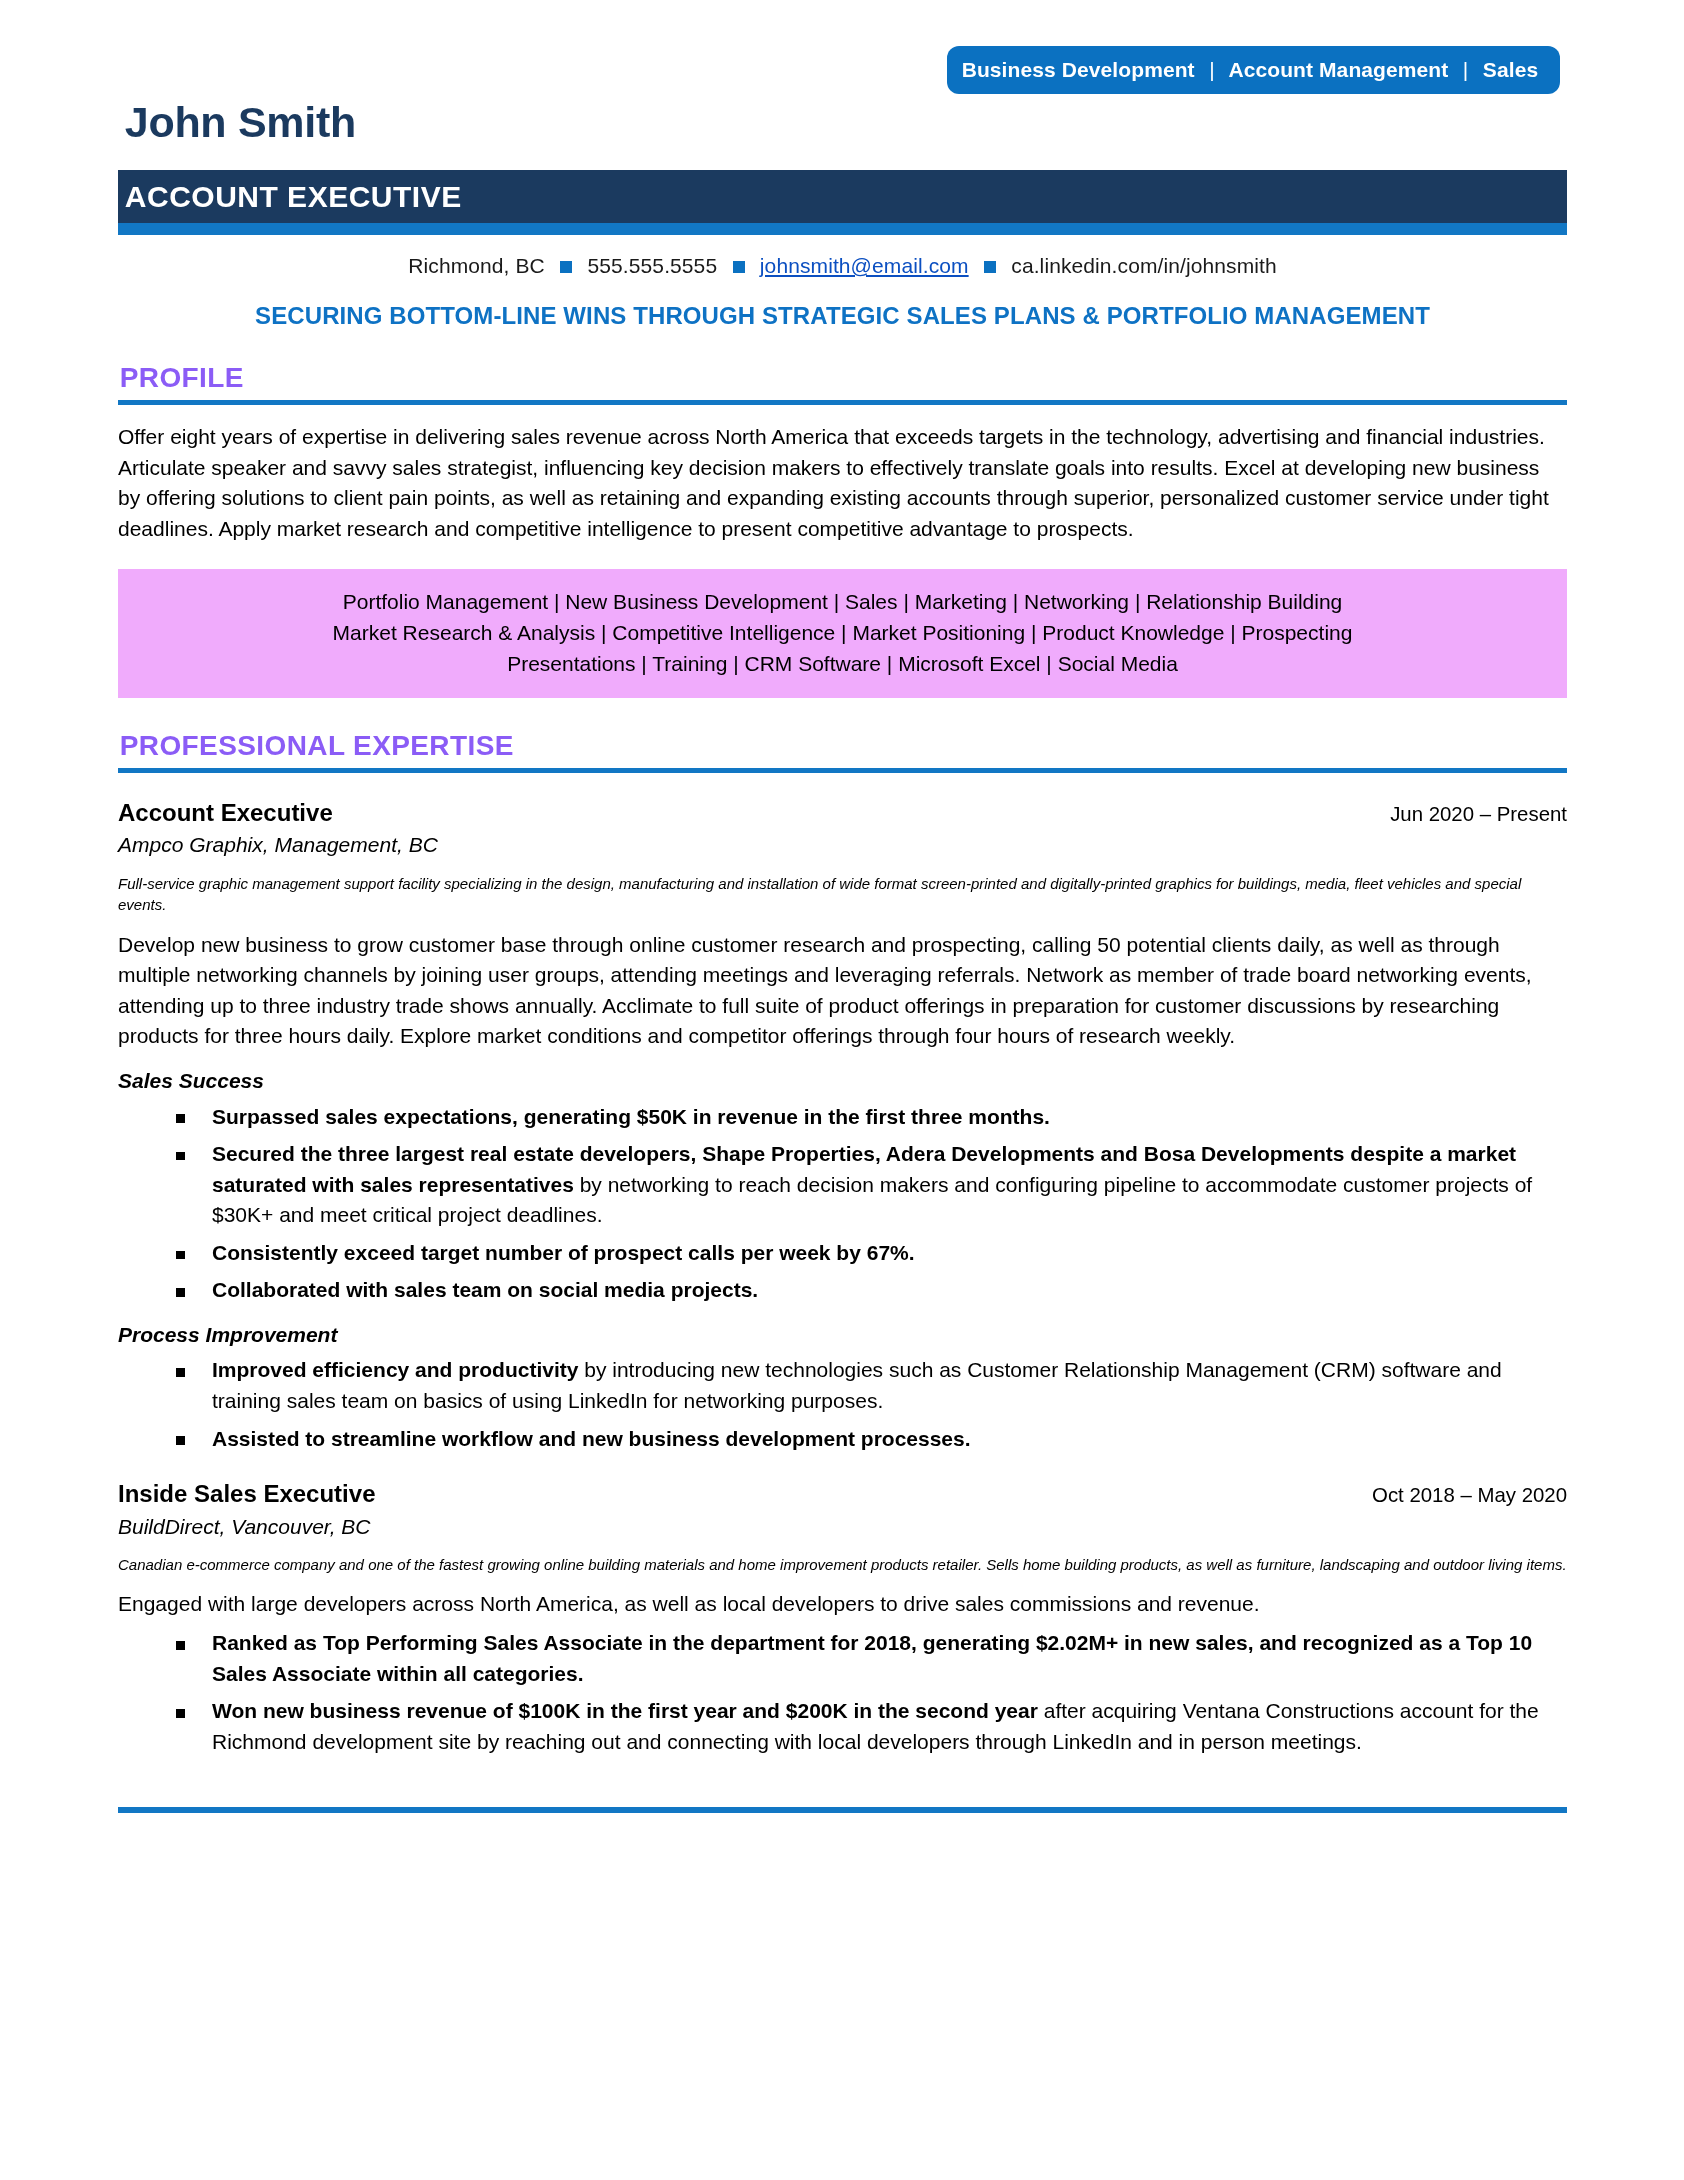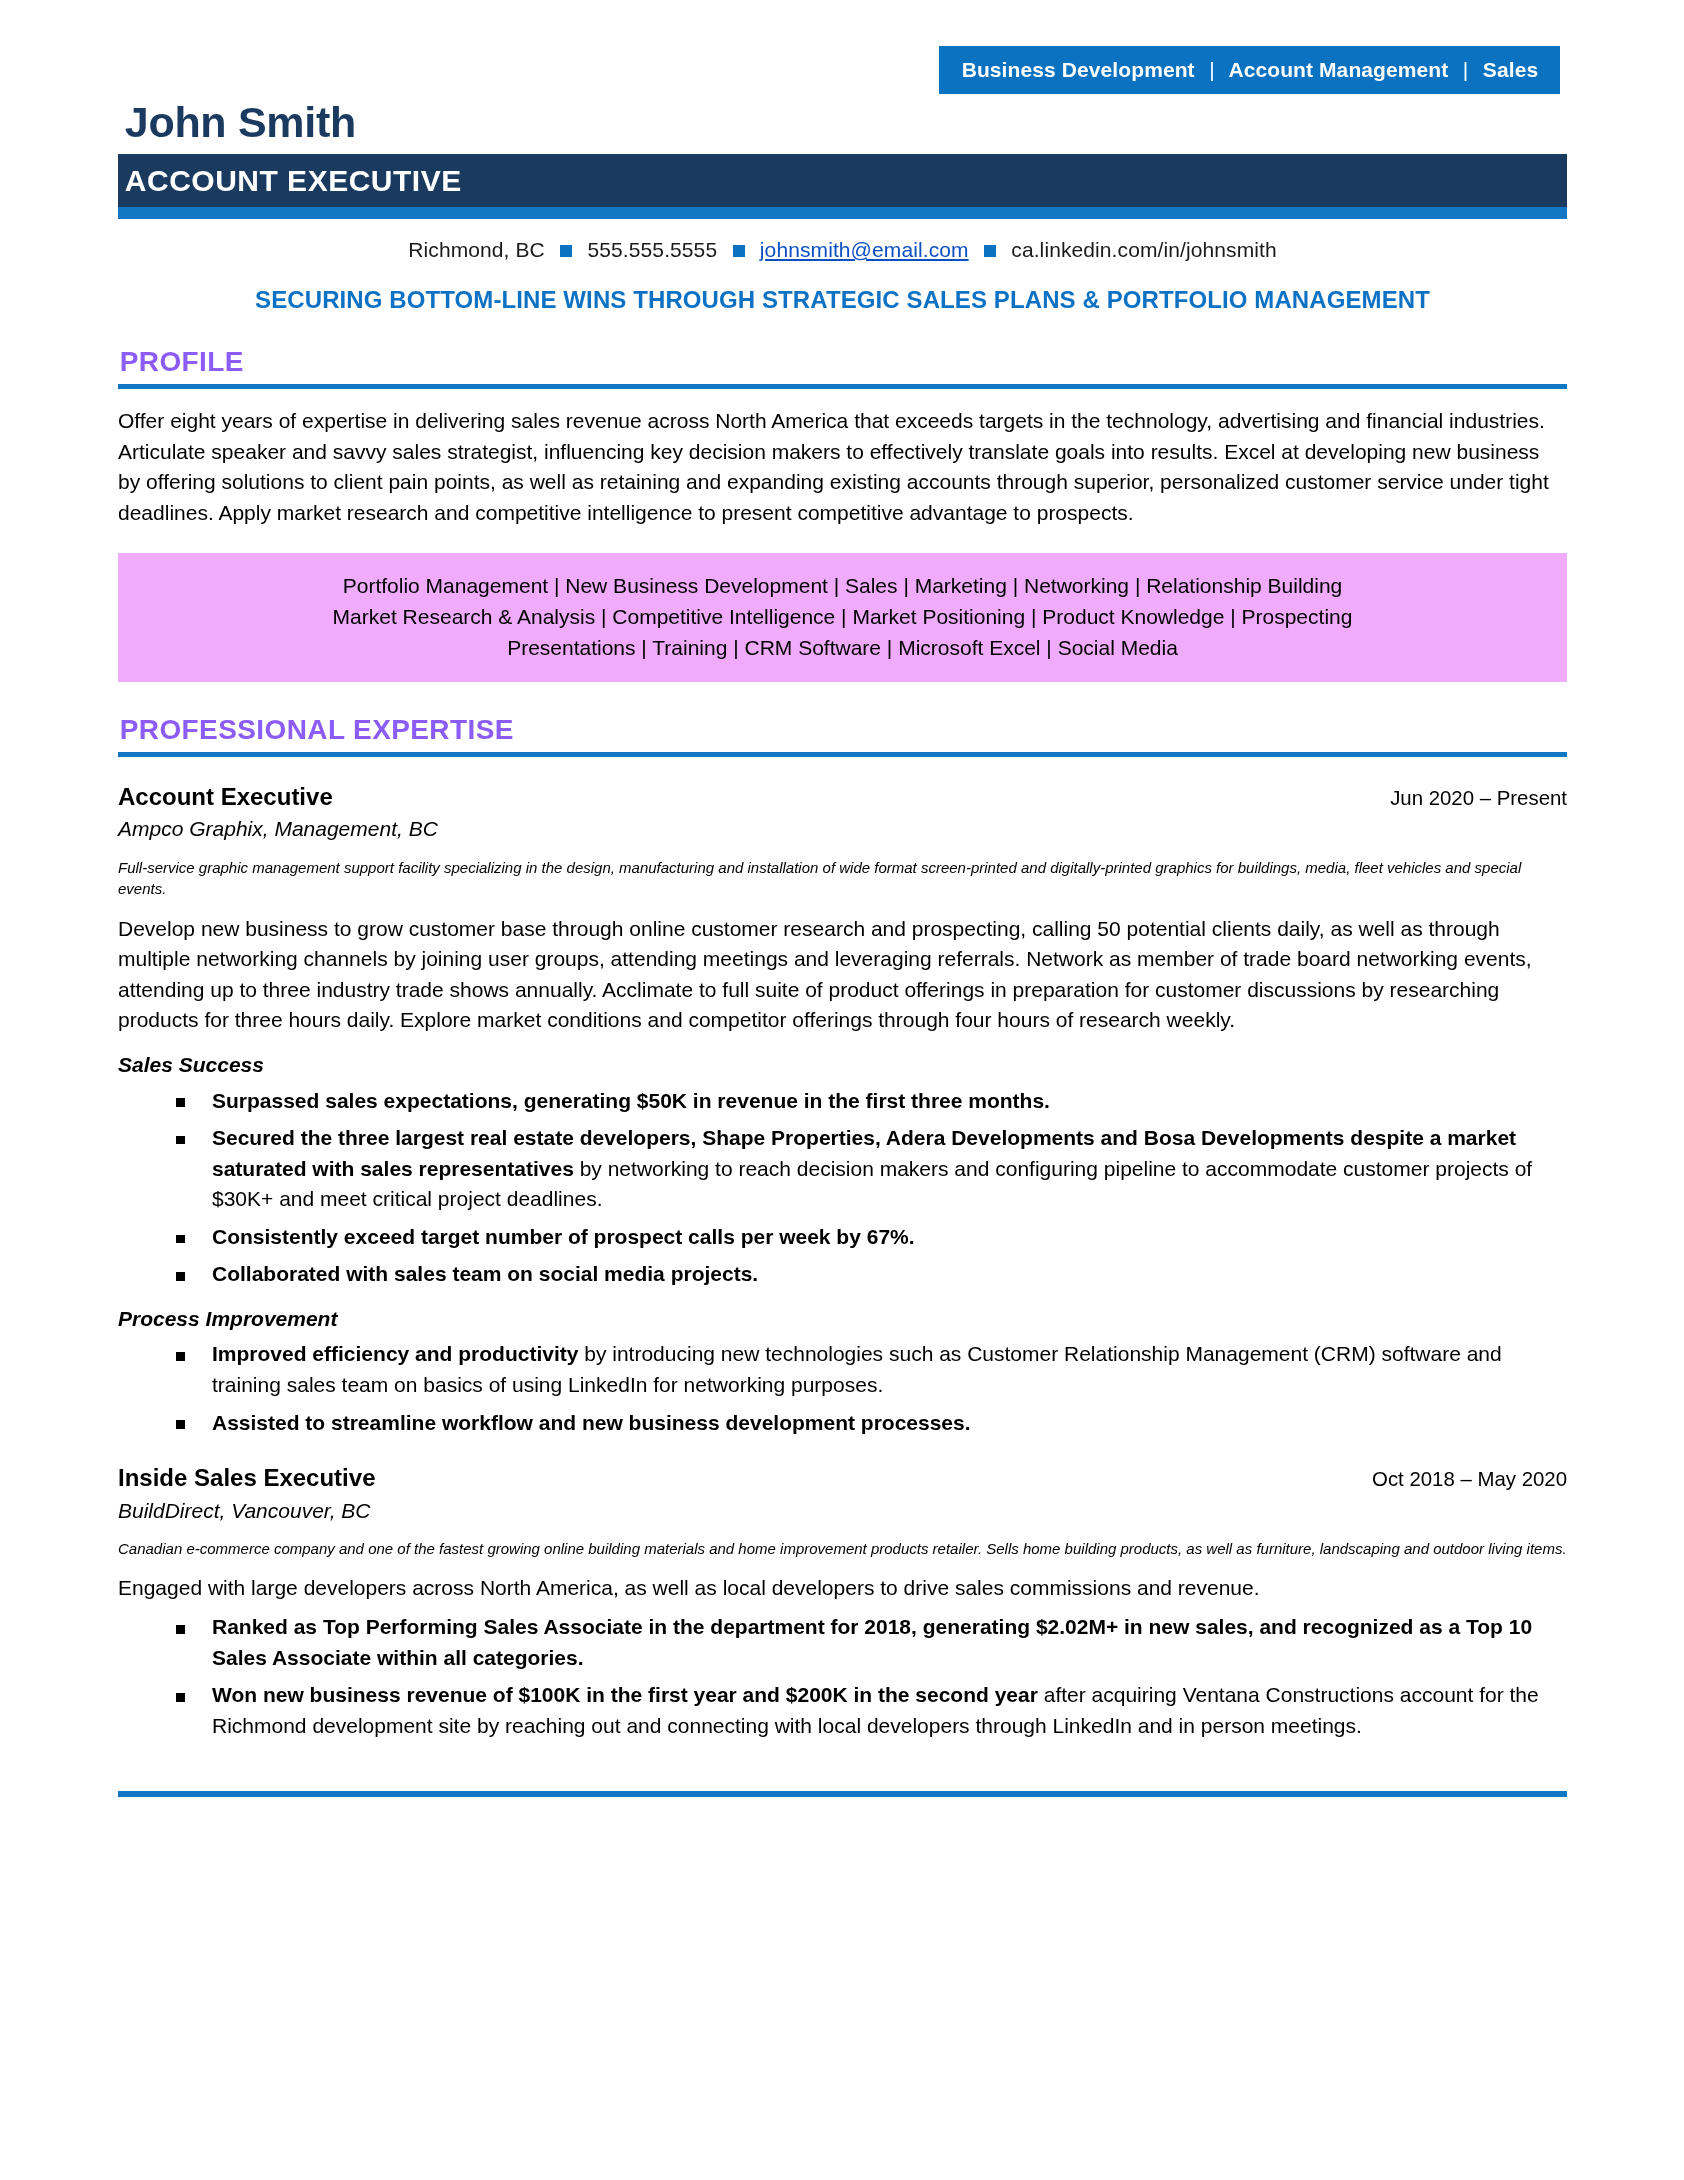--- a/index.html
+++ b/index.html
@@ -28,21 +28,21 @@
     position: relative;
     padding-top: 101px;
   }
   .name {
     font-size: 43px;
     font-weight: bold;
     color: #1B3A5F;
     letter-spacing: -0.3px;
     line-height: 1.0;
     padding-left: 6.8px;
-    margin-bottom: 10px;
+    margin-bottom: 26px;
   }
   .title-band {
     position: relative;
     background: #1B3A5F;
     height: 53px;
     display: flex;
     align-items: center;
     padding-left: 6.8px;
   }
   .title-band .jobtitle {
@@ -54,23 +54,24 @@
   .band-underline {
     height: 12px;
     background: #1277C4;
     width: 100%;
   }
   .tagline-box {
     position: absolute;
     right: 6.8px;
     top: 46px;
     background: #0B71C1;
-    padding: 12px 22px 12px 23px;
+    padding: 12px 22px 12px 15px;
     box-sizing: border-box;
     z-index: 5;
+    border-radius: 12px;
   }
   .tagline-box .tagtext {
     font-size: 21px;
     font-weight: bold;
     color: #ffffff;
     white-space: nowrap;
     letter-spacing: 0.1px;
   }
   .tagline-box .sep {
     display: inline-block;

